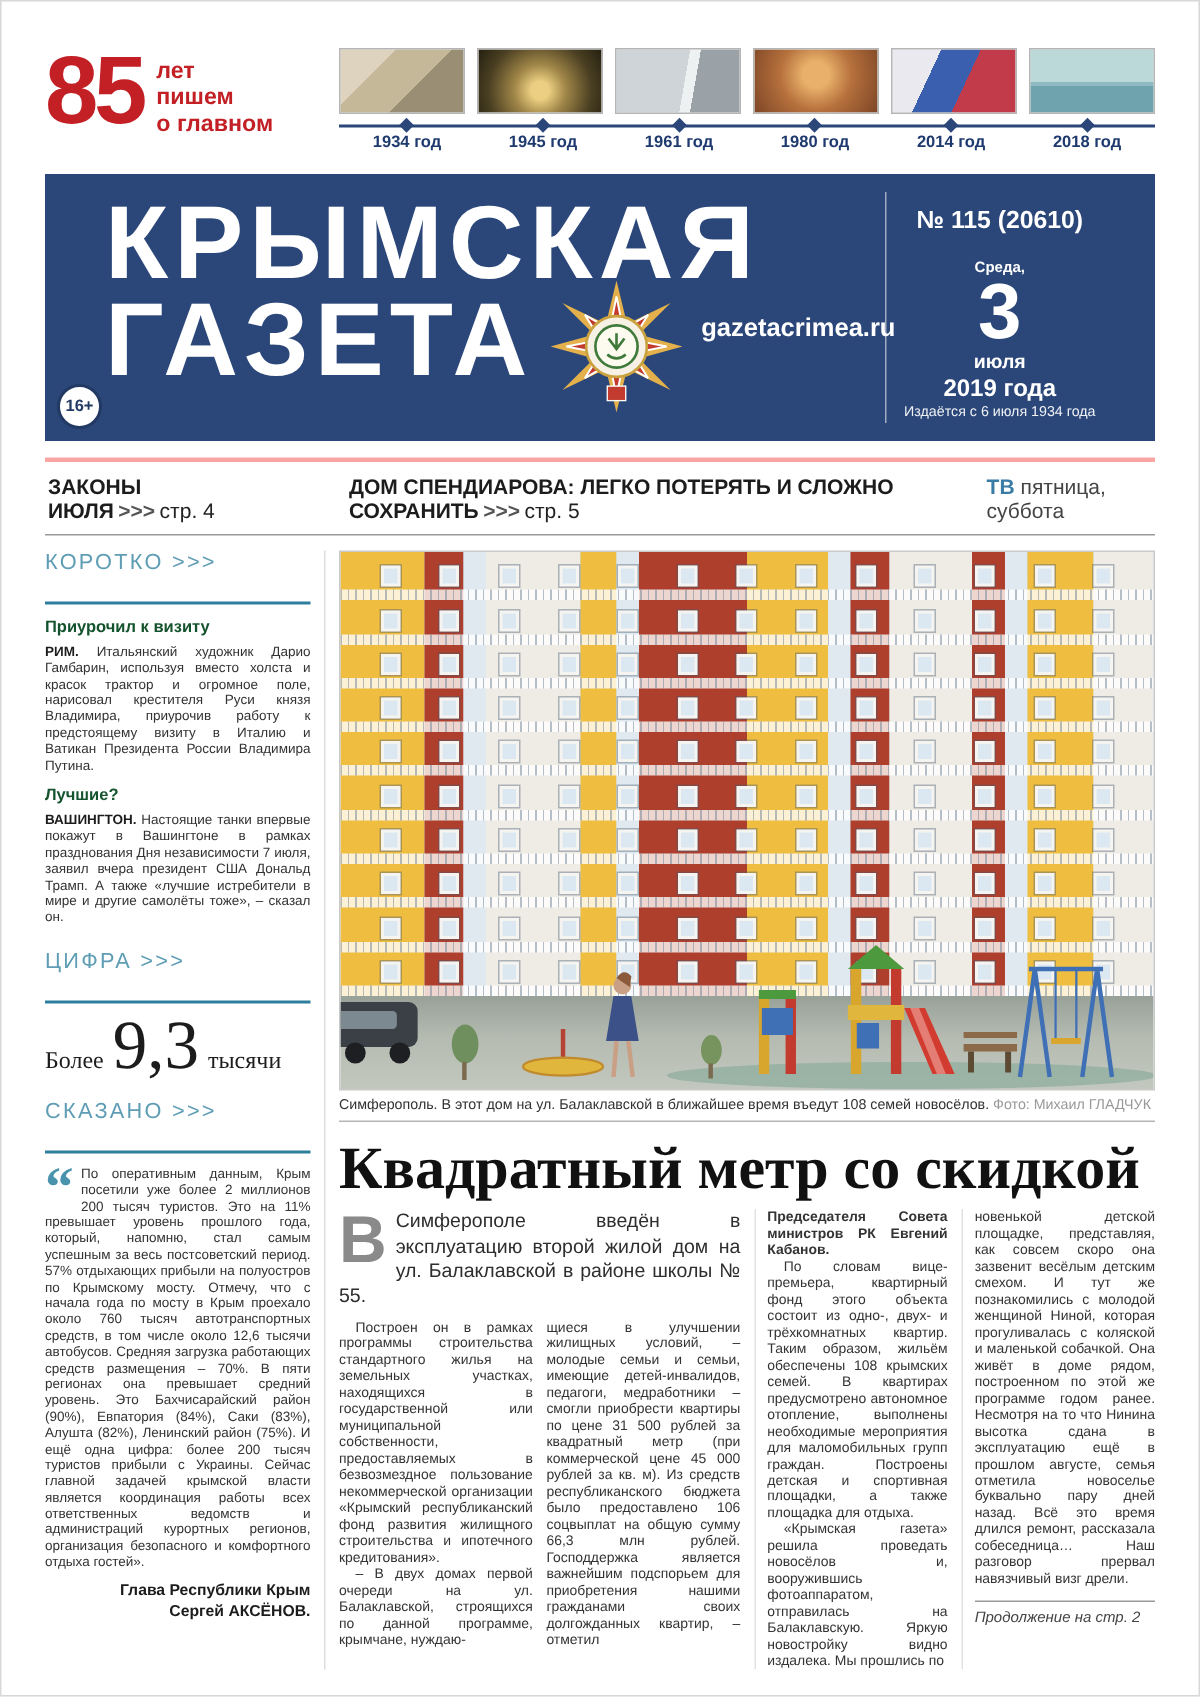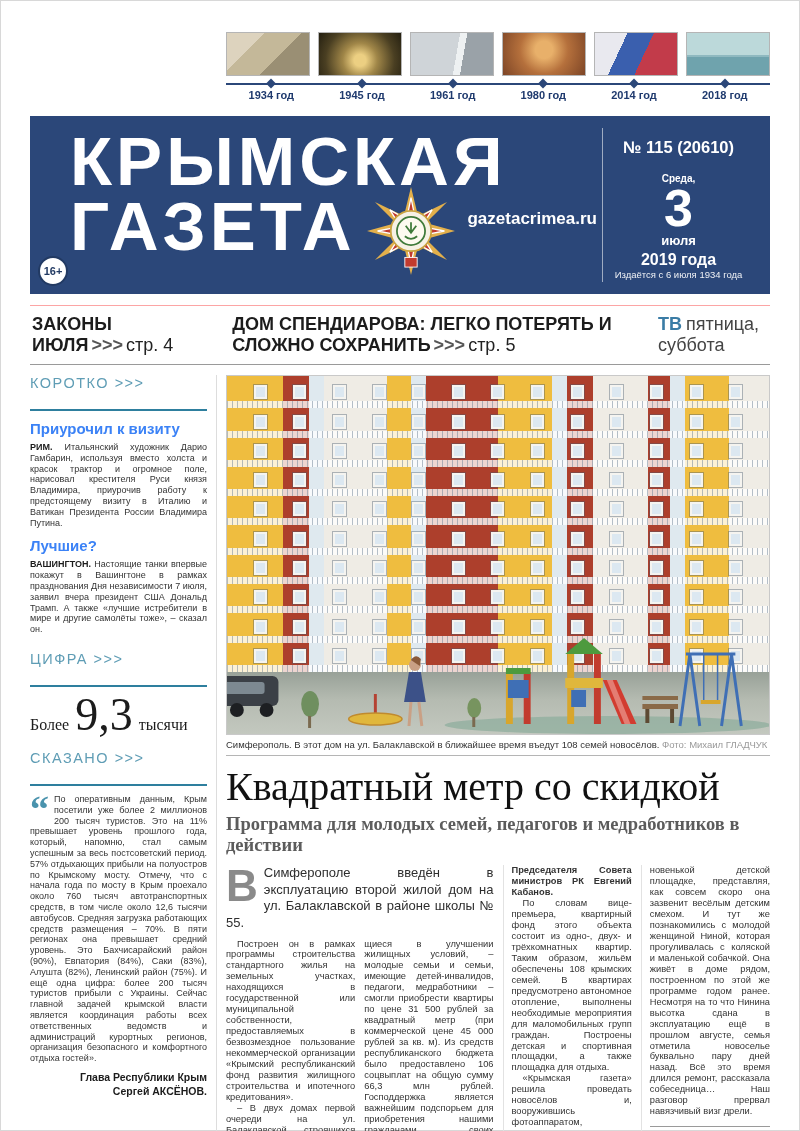--- a/index.html
+++ b/index.html
@@ -25,43 +25,43 @@
   .tick{position:absolute;bottom:-4px;width:7px;height:7px;background:#2b4779;transform:translateX(-50%) rotate(45deg)}
   .years{display:flex;margin-top:4px}
   .years span{flex:1;text-align:center;font-size:11px;font-weight:bold;color:#1f3a6e}
 
   
   .masthead{position:relative;background:#2b4779;color:#fff;height:178px;padding:14px 176px 10px 40px}
   .mh-title{font-weight:bold;font-size:69px;line-height:.94;letter-spacing:4px}
   .mh-line2{display:flex;align-items:flex-start;gap:12px}
   .emblem{width:88px;height:88px;margin-top:-8px;flex:none}
   .site{font-size:17px;font-weight:bold;margin-top:14px;color:#fff;text-decoration:none}
-  .mh-right{position:absolute;top:12px;bottom:12px;right:16px;width:152px;border-left:1px solid rgba(255,255,255,.55);display:flex;flex-direction:column;align-items:center;padding-top:10px;text-align:center}
+  .mh-right{position:absolute;top:12px;bottom:12px;right:28px;width:152px;border-left:1px solid rgba(255,255,255,.55);display:flex;flex-direction:column;align-items:center;padding-top:10px;text-align:center}
   .issue{font-size:16.5px;font-weight:bold}
   .weekday{font-size:10px;font-weight:bold;margin-top:16px}
   .daynum{font-size:52px;font-weight:bold;line-height:.95}
   .month{font-size:13px;font-weight:bold}
   .yeartxt{font-size:16px;font-weight:bold;margin-top:3px}
   .since{margin-top:auto;font-size:9.5px;color:rgba(255,255,255,.92);padding-bottom:4px}
   .age{position:absolute;left:8px;bottom:8px;width:30px;height:30px;border-radius:50%;background:#fff;color:#223a63;font-weight:bold;font-size:11px;display:flex;align-items:center;justify-content:center;border:2px solid #223a63}
 
   
-  .navstrip{display:flex;align-items:baseline;border-top:1px solid #fca5a5;border-bottom:1px solid #9a9a9a;padding:8px 2px;margin:11px 0 10px;font-size:18px;font-weight:bold;color:#1c1c1c}
+  .navstrip{display:flex;align-items:baseline;border-top:3px solid #fca5a5;border-bottom:1px solid #9a9a9a;padding:8px 2px;margin:11px 0 10px;font-size:14px;font-weight:bold;color:#1c1c1c}
   .navitem{cursor:pointer}
   .nav-c{margin-left:56px}
   .nav-r{margin-left:auto;font-weight:normal;color:#444}
   .arr{color:#555;font-weight:bold;margin:0 3px}
   .pg{font-weight:normal;color:#222}
   .tv{color:#3a7ca5;font-weight:bold;margin-right:4px}
 
   
   .content{display:flex;gap:9px}
   .sidebar{width:187px;flex:none;border-right:1px solid #ddd;padding-right:9px}
   .section-h{font-size:14.5px;letter-spacing:1.5px;color:#5f9db5;border-bottom:2px solid #2e7f9e;padding-bottom:18px;margin-bottom:8px}
-  .news h3{font-size:15px;font-weight:bold;margin:9px 0 5px;color:#3b82f6}
+  .news h3{font-size:11px;font-weight:bold;margin:9px 0 5px;color:#14532d}
   .news p,.cifra-text,.quote{font-size:9px;line-height:1.2;text-align:justify;color:#333}
   .dateline{font-weight:bold;color:#1c1c1c}
   .cifra{margin-top:16px}
   .cifra-line{font-family:"Liberation Serif",serif;display:flex;align-items:baseline;gap:6px;margin:2px 0 5px;color:#1c1c1c}
   .cifra-pre,.cifra-suf{font-size:16px}
   .cifra-num{font-size:46px;line-height:.85}
   .skazano{margin-top:16px}
   .qmark{float:left;font-family:"Liberation Serif",serif;font-size:38px;line-height:.55;color:#4a93ad;margin:5px 5px 0 0;font-weight:bold}
   .sign{margin-top:7px;text-align:right;font-weight:bold;font-size:10.5px;line-height:1.3;color:#1c1c1c}
 
@@ -75,41 +75,47 @@
   .windows{position:absolute;left:0;right:0;top:3px;bottom:62px;display:flex;flex-direction:column}
   .floor{flex:1;display:flex;flex-direction:column;justify-content:flex-end}
   .wins{display:flex;justify-content:space-evenly;margin-bottom:2px}
   .wins i{width:13px;height:14px;background:#dce8f1;border:2px solid #f5f4f0;outline:1px solid rgba(70,90,110,.4)}
   .rail{height:7px;background-color:rgba(255,255,255,.78);background-image:repeating-linear-gradient(90deg,rgba(110,130,150,.5) 0 1px,transparent 1px 5px)}
   .ground{position:absolute;left:0;right:0;bottom:0;height:62px;background:linear-gradient(#98a198,#b5bbb1 45%,#c3c8bf)}
   .playsvg{position:absolute;left:0;bottom:0;width:100%;height:96px}
 
   .caption{font-size:9.5px;color:#333;padding:4px 0 5px;border-bottom:1px solid #b5b5b5}
   .credit{color:#999}
-  .headline{font-family:"Liberation Serif",serif;font-size:40px;font-weight:normal;color:#111;margin:7px 0 4px;white-space:nowrap}
+  .headline{font-family:"Liberation Serif",serif;font-size:40px;font-weight:bold;color:#111;margin:7px 0 4px;white-space:nowrap}
   .subheadline{font-family:"Liberation Serif",serif;font-size:18.5px;font-weight:bold;color:#5c5c5c;margin-bottom:9px}
 
   .article{display:grid;grid-template-columns:repeat(4,1fr);grid-template-rows:auto 1fr;column-gap:9px;font-size:9.3px;line-height:1.18;color:#333;text-align:justify;flex:1;min-height:0;overflow:hidden}
   .lead{grid-column:1/3;grid-row:1;font-size:13px;line-height:1.28;color:#2e2e2e;margin-bottom:7px}
   .dropcap{float:left;font-size:44px;line-height:.8;color:#8a8a8a;font-weight:bold;margin:3px 6px 0 0}
   .colx p{text-indent:11px;margin:0}
   .colx p.noind{text-indent:0}
   .col1{grid-column:1;grid-row:2}
   .col2{grid-column:2;grid-row:2}
   .col3{grid-column:3}.col4{grid-column:4}
   .col3,.col4{grid-row:1/3;border-left:1px solid #e2e2e2;padding-left:8px}
   .cont{margin-top:9px;border-top:1px solid #9a9a9a;padding-top:5px;font-style:italic;font-size:10px;color:#444}
 </style>
 </head>
 <body>
 
 <div class="page">
 
   <div class="top">
     <div class="anniv">
+      <div class="num">85</div>
+      <div class="words">
+        <div>лет</div>
+        <div>пишем</div>
+        <div>о главном</div>
+      </div>
     </div>
     <div class="photos">
       <div class="photo-row">
         <div class="thumb p1934"></div>
         <div class="thumb p1945"></div>
         <div class="thumb p1961"></div>
         <div class="thumb p1980"></div>
         <div class="thumb p2014"></div>
         <div class="thumb p2018"></div>
       </div>
@@ -458,21 +464,20 @@
           </g>
         </svg>
       </div>
 
       <div class="caption">
         <span>Симферополь. В этот дом на ул. Балаклавской в ближайшее время въедут 108 семей новосёлов.</span>
         <span class="credit">Фото: Михаил ГЛАДЧУК</span>
       </div>
 
       <h1 class="headline">Квадратный метр со скидкой</h1>
-      <div class="subheadline">Программа для молодых семей, педагогов и медработников в действии</div>
 
       <div class="article">
         <div class="lead">
           <span class="dropcap">В</span><span>Симферополе введён в эксплуатацию второй жилой дом на ул. Балаклавской в районе школы № 55.</span>
         </div>
         <div class="colx col1">
           <p>Построен он в рамках программы строительства стандартного жилья на земельных участках, находящихся в государственной или муниципальной собственности, предоставляемых в безвозмездное пользование некоммерческой организации «Крымский республиканский фонд развития жилищного строительства и ипотечного кредитования».</p>
           <p>– В двух домах первой очереди на ул. Балаклавской, строящихся по данной программе, крымчане, нуждаю-</p>
         </div>
         <div class="colx col2">

